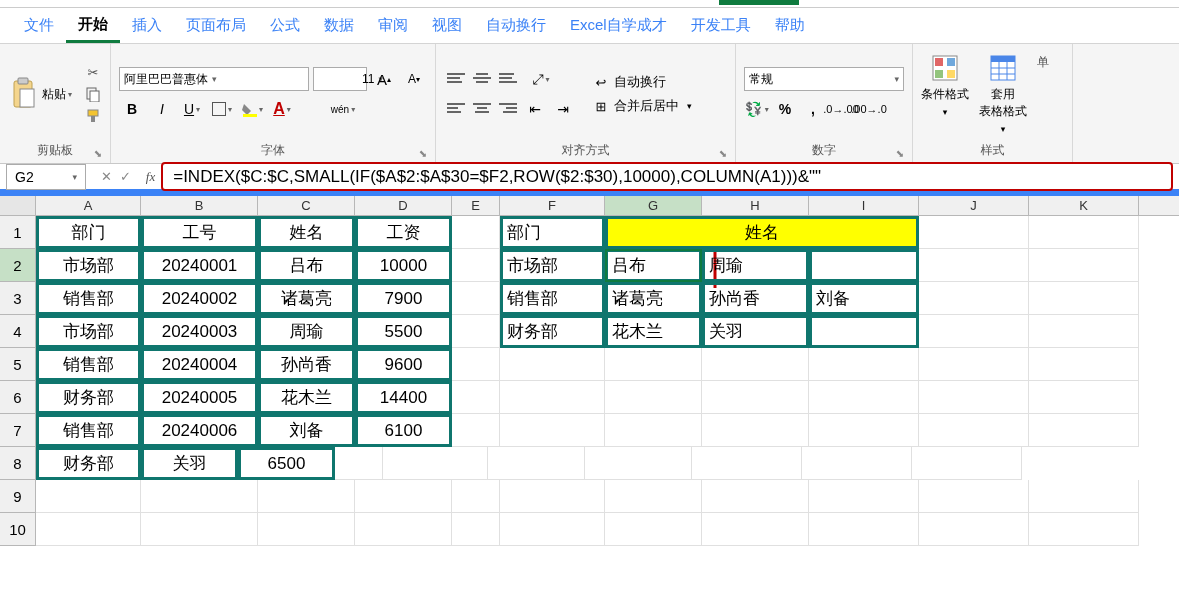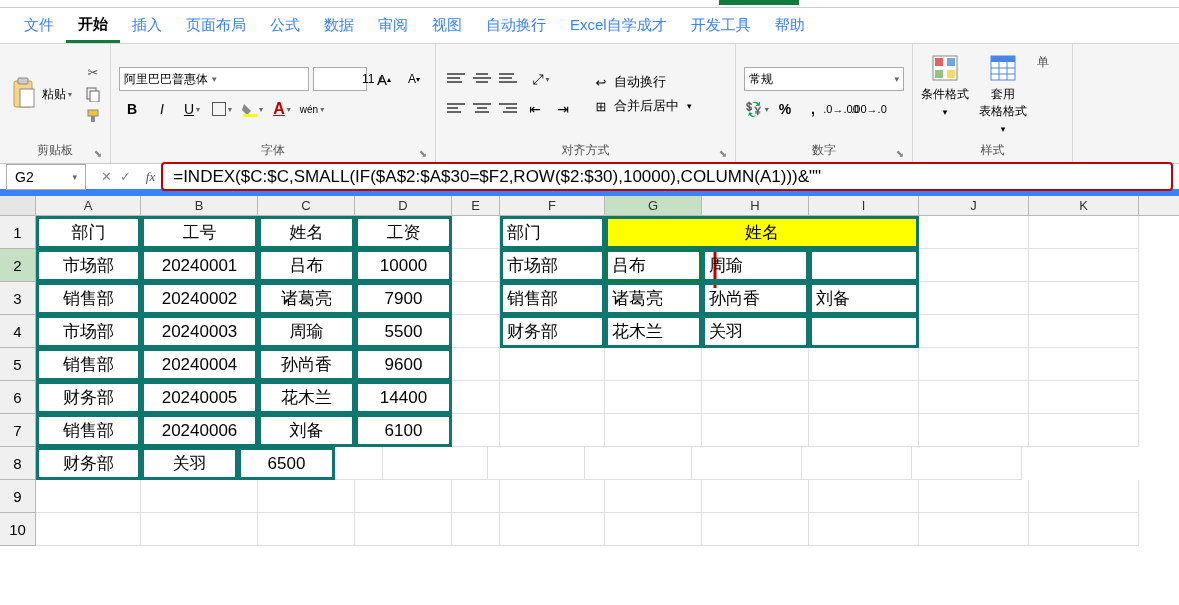--- a/index.html
+++ b/index.html
@@ -174,21 +174,21 @@
             </div>
           <div class="btn dd">
               <svg width="16" height="16">
                 <path d="M3 3 L10 10 L6 14 L1 9 Z" fill="#888"></path>
                 <rect x="2" y="13" width="14" height="3" fill="#ffff00"></rect>
               </svg>
             </div>
           <div class="btn dd">
               <span class="underline-a">A</span>
             </div>
-          <div class="btn dd" style="font-size:10px;">wén</div>
+          <div class="btn dd" style="font-size:10px;margin-left:31px;">wén</div>
         </div>
       </div>
     </div>
     <div class="rgroup-label"><span>字体</span><span class="launcher">⬊</span></div>
   </div>
 
   <div class="rgroup" style="min-width:300px;">
     <div class="rgroup-body">
       <div class="align-col">
         <div class="align-row">

